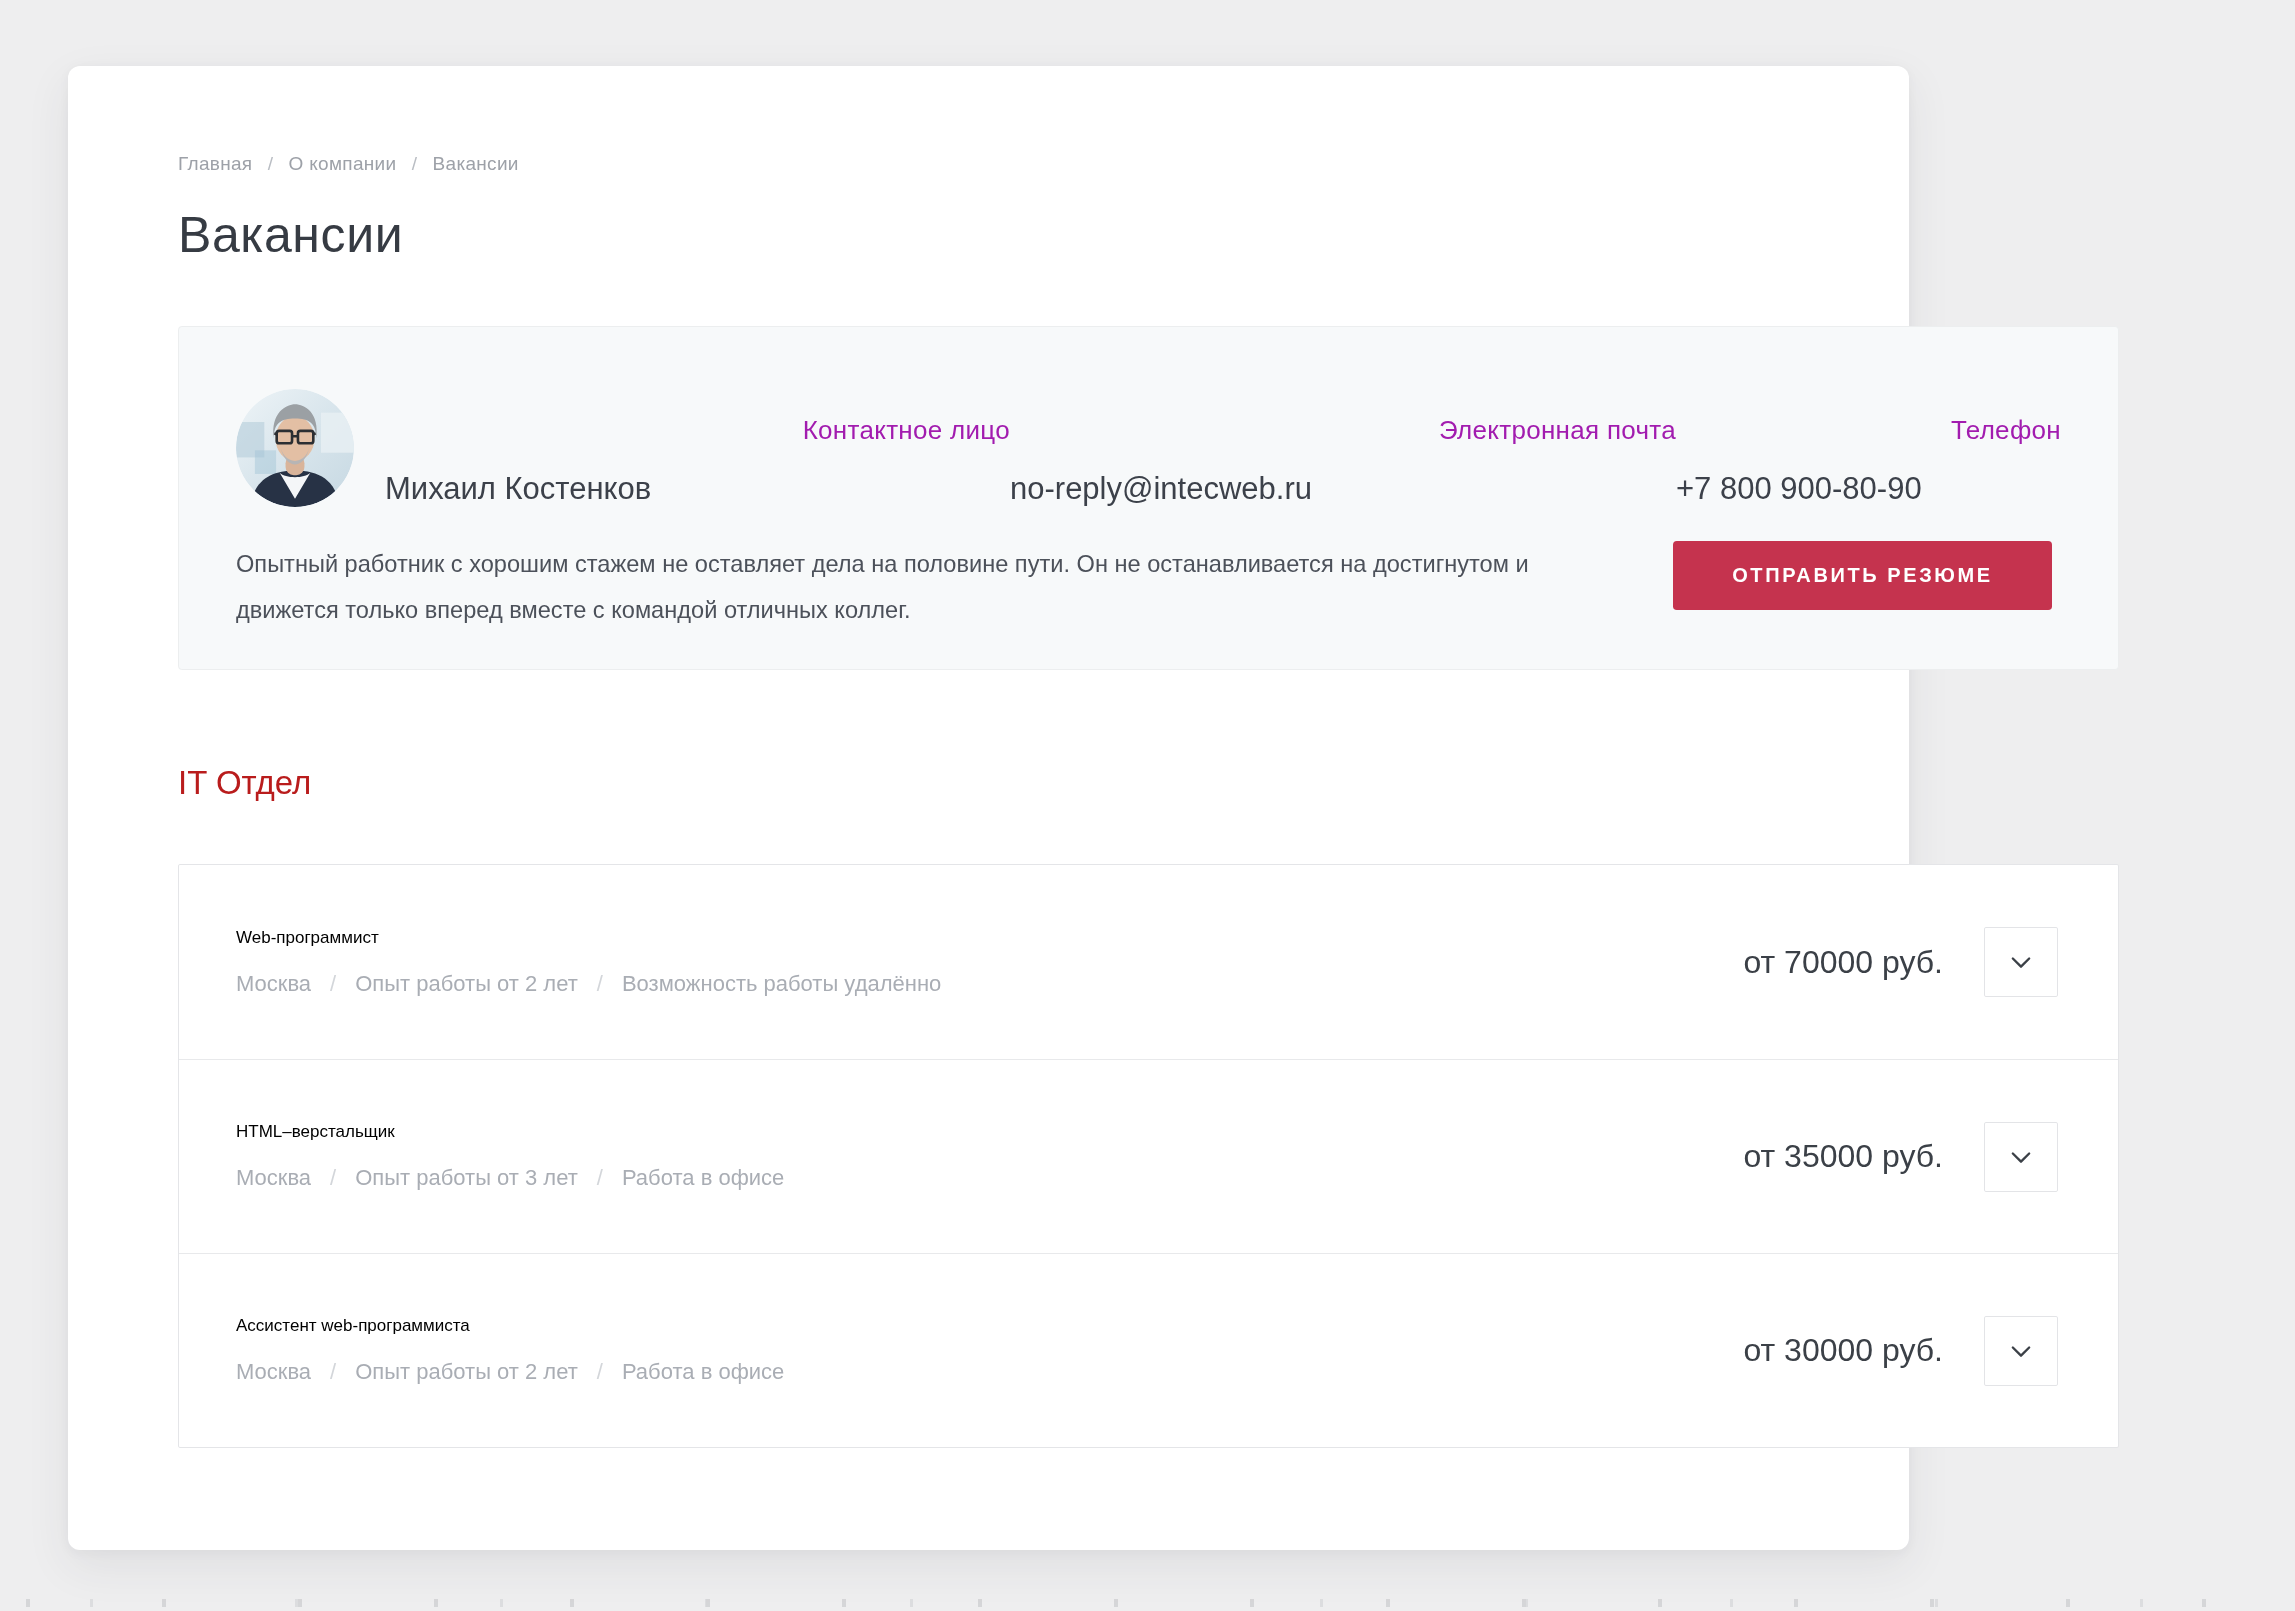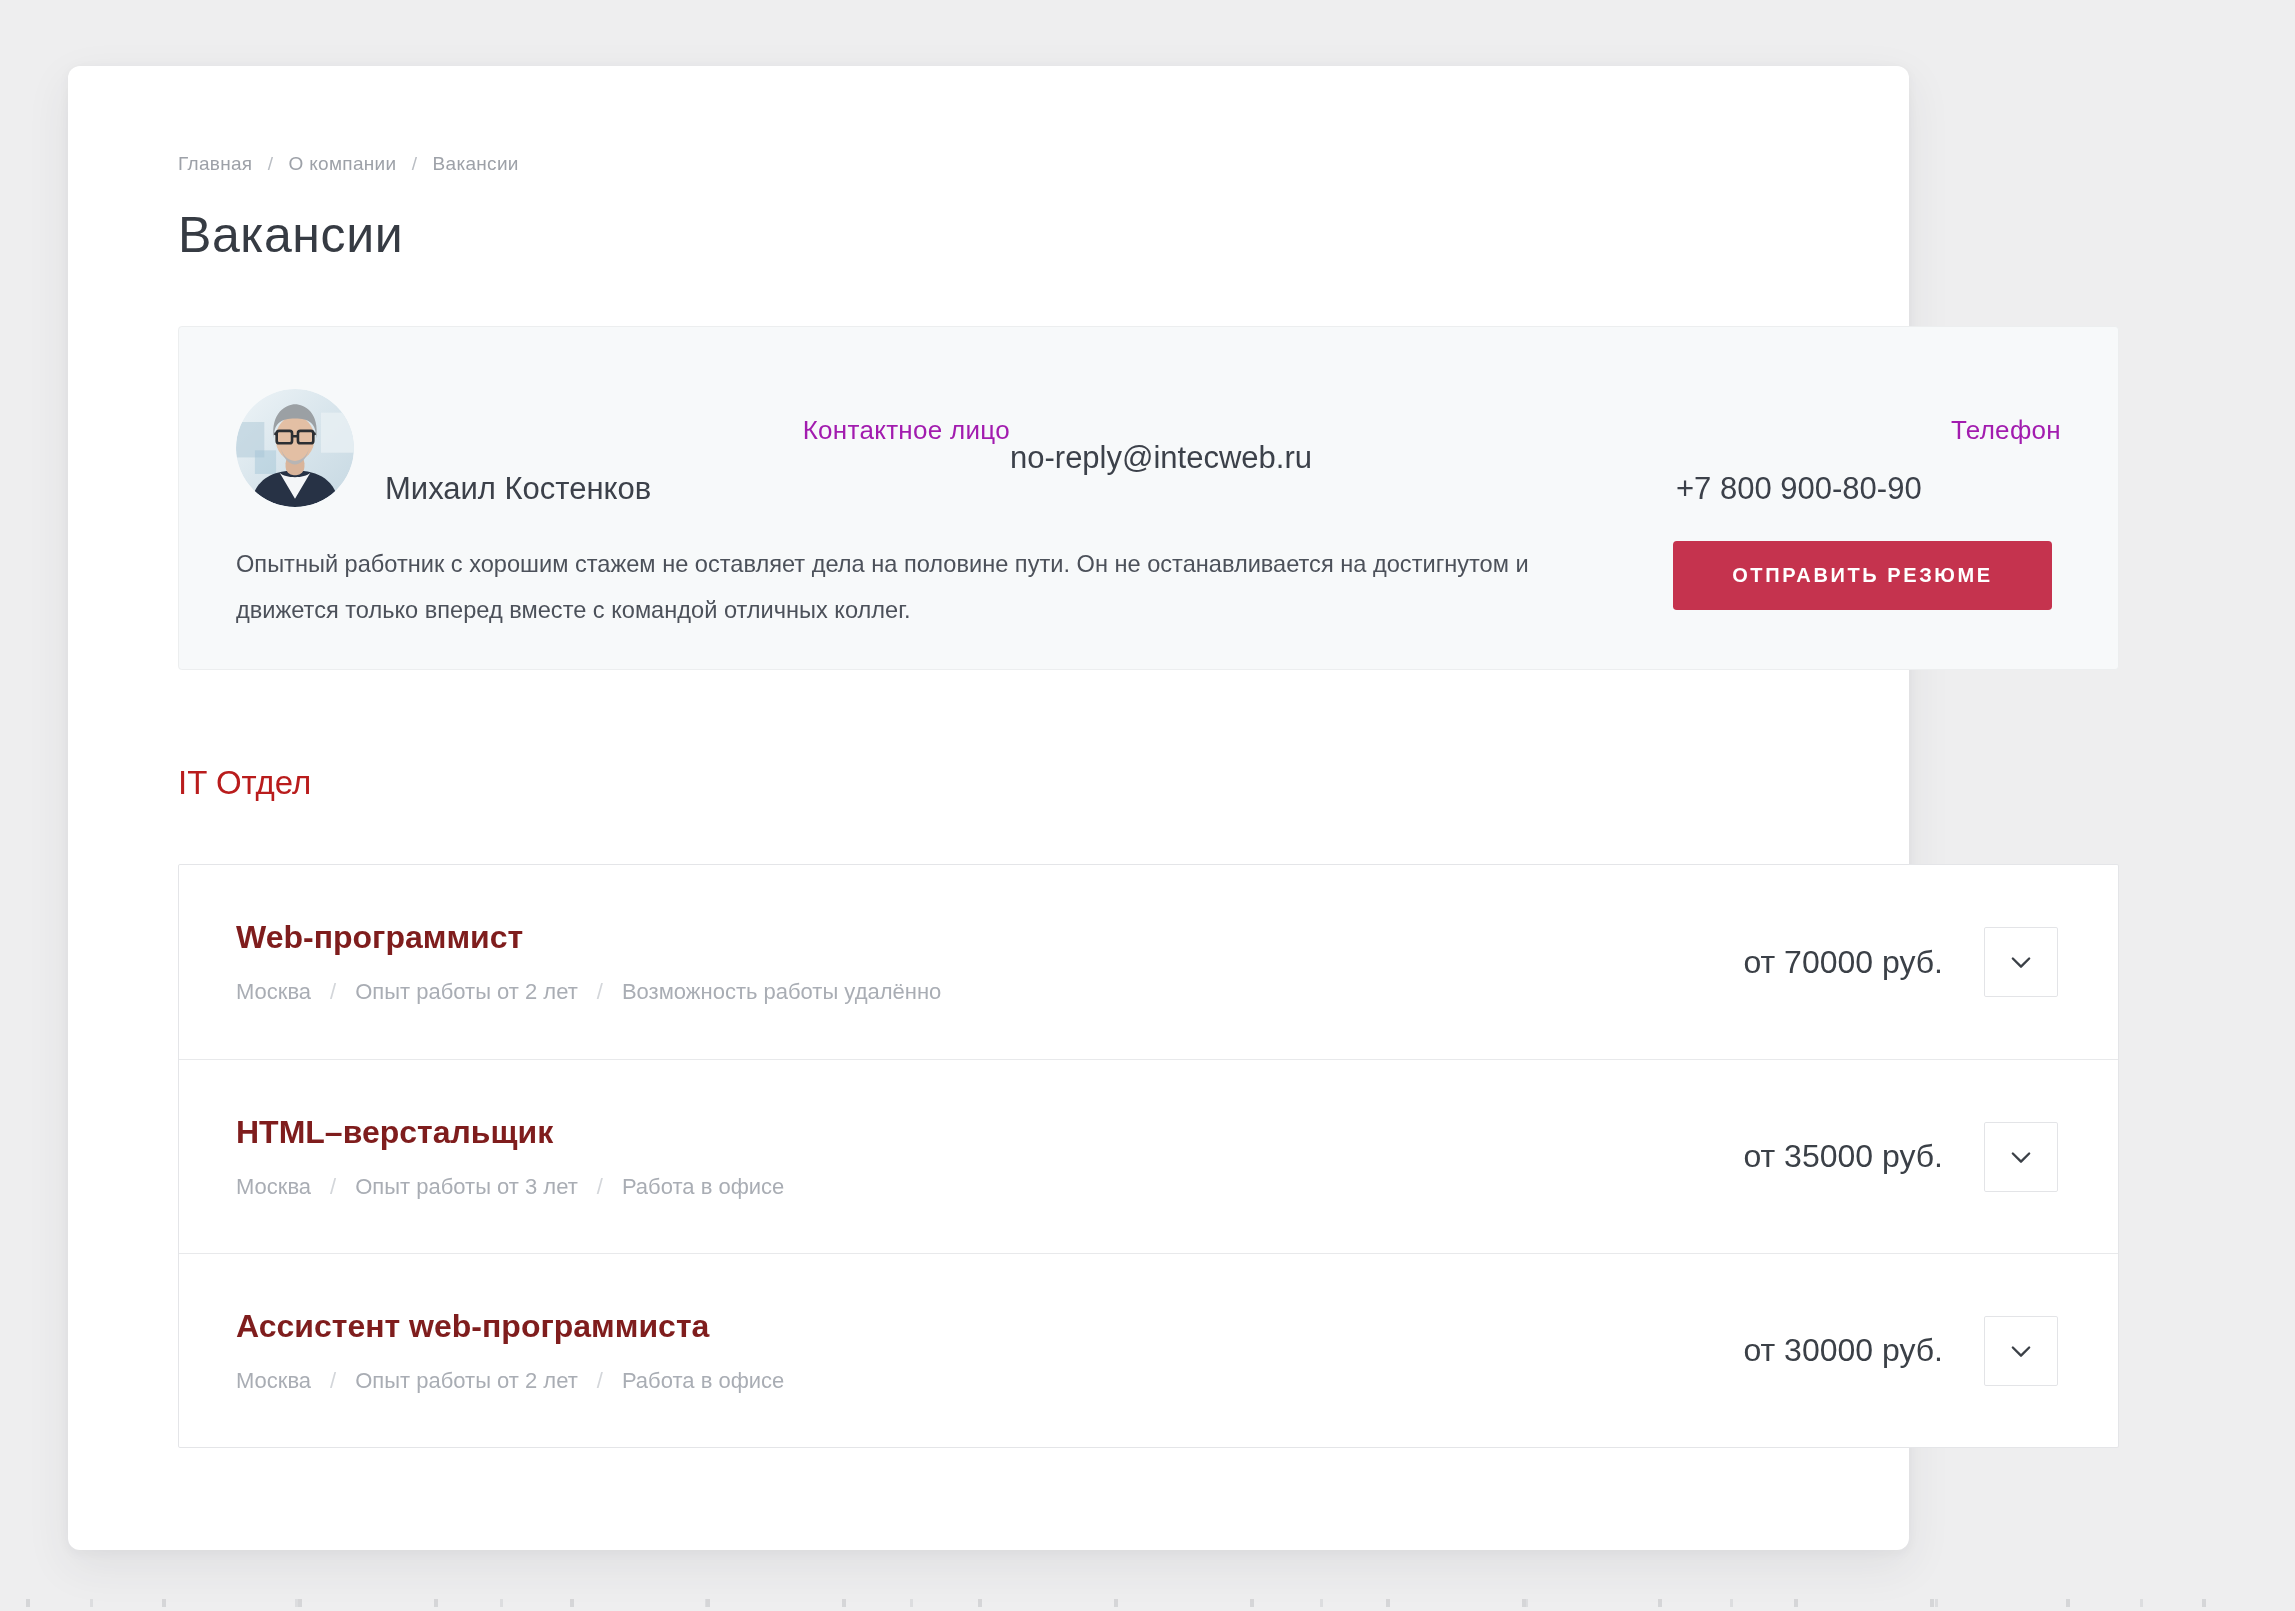--- a/index.html
+++ b/index.html
@@ -123,23 +123,23 @@
   .vacancy-row {
     height: 194px;
     display: flex;
     align-items: center;
     padding: 0 60px 0 57px;
     cursor: pointer;
   }
   .vacancy-row + .vacancy-row { border-top: 0.6px solid #e8e9eb; align-items: center; }
   .v-left { }
   .v-title {
-    font-size: 32px;
-    font-weight: 700;
-    color: #7f1d1d;
+    font-size: 17px;
+    font-weight: 400;
+    color: #000000;
   }
   .v-meta {
     margin-top: 23px;
     font-size: 22px;
     color: #a9adb4;
     display: flex;
     align-items: center;
   }
   .v-meta .m-sep { color: #d3d6da; margin: 0 19px; }
   .v-right {
@@ -225,20 +225,21 @@
                 <line x1="65.5" y1="38.5" x2="67.5" y2="37.5"></line>
               </g>
             </g>
           </svg>
         </div>
         <div class="c-col c-col-person">
           <div class="c-label">Контактное лицо</div>
           <div class="c-value">Михаил Костенков</div>
         </div>
         <div class="c-col c-col-email">
+          <div class="c-label">Электронная почта</div>
           <a class="c-value">no-reply@intecweb.ru</a>
         </div>
         <div class="c-col c-col-phone">
           <div class="c-label">Телефон</div>
           <a class="c-value">+7 800 900-80-90</a>
         </div>
       </div>
       <div class="contact-bottom">
         <p class="description">Опытный работник с хорошим стажем не оставляет дела на половине пути. Он не останавливается на достигнутом и движется только вперед вместе с командой отличных коллег.</p>
         <button class="submit-btn">ОТПРАВИТЬ РЕЗЮМЕ</button>

